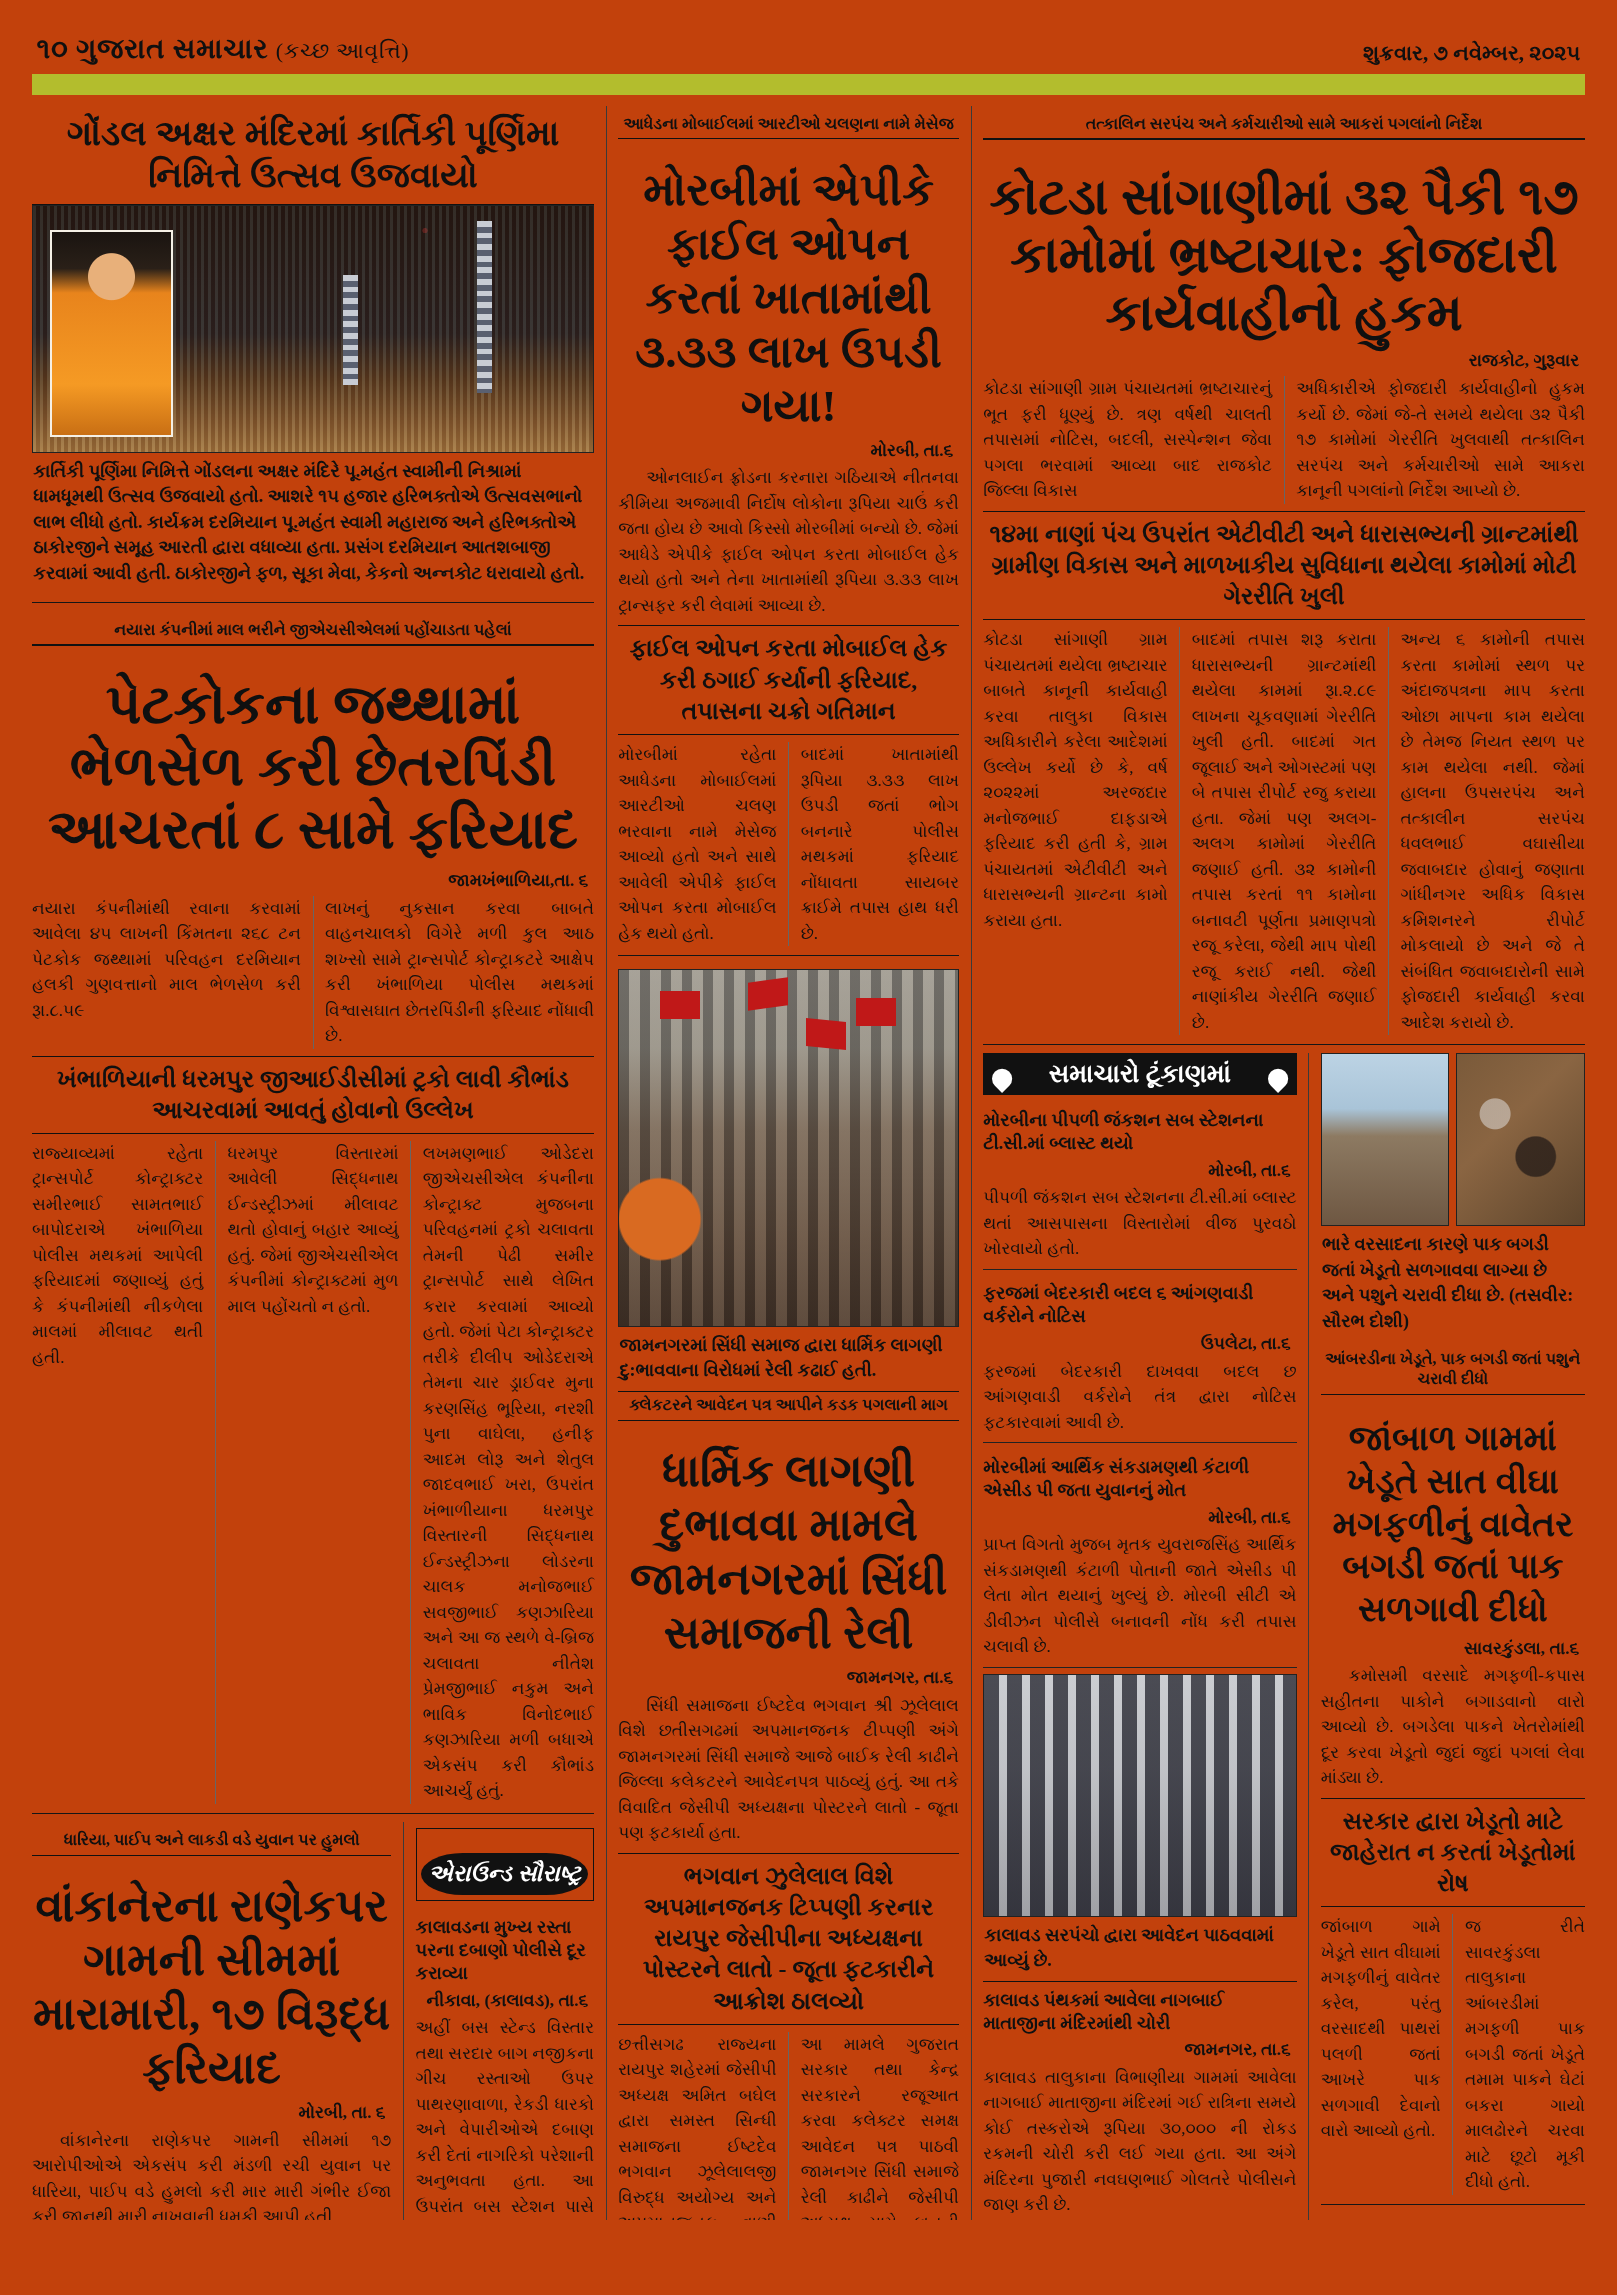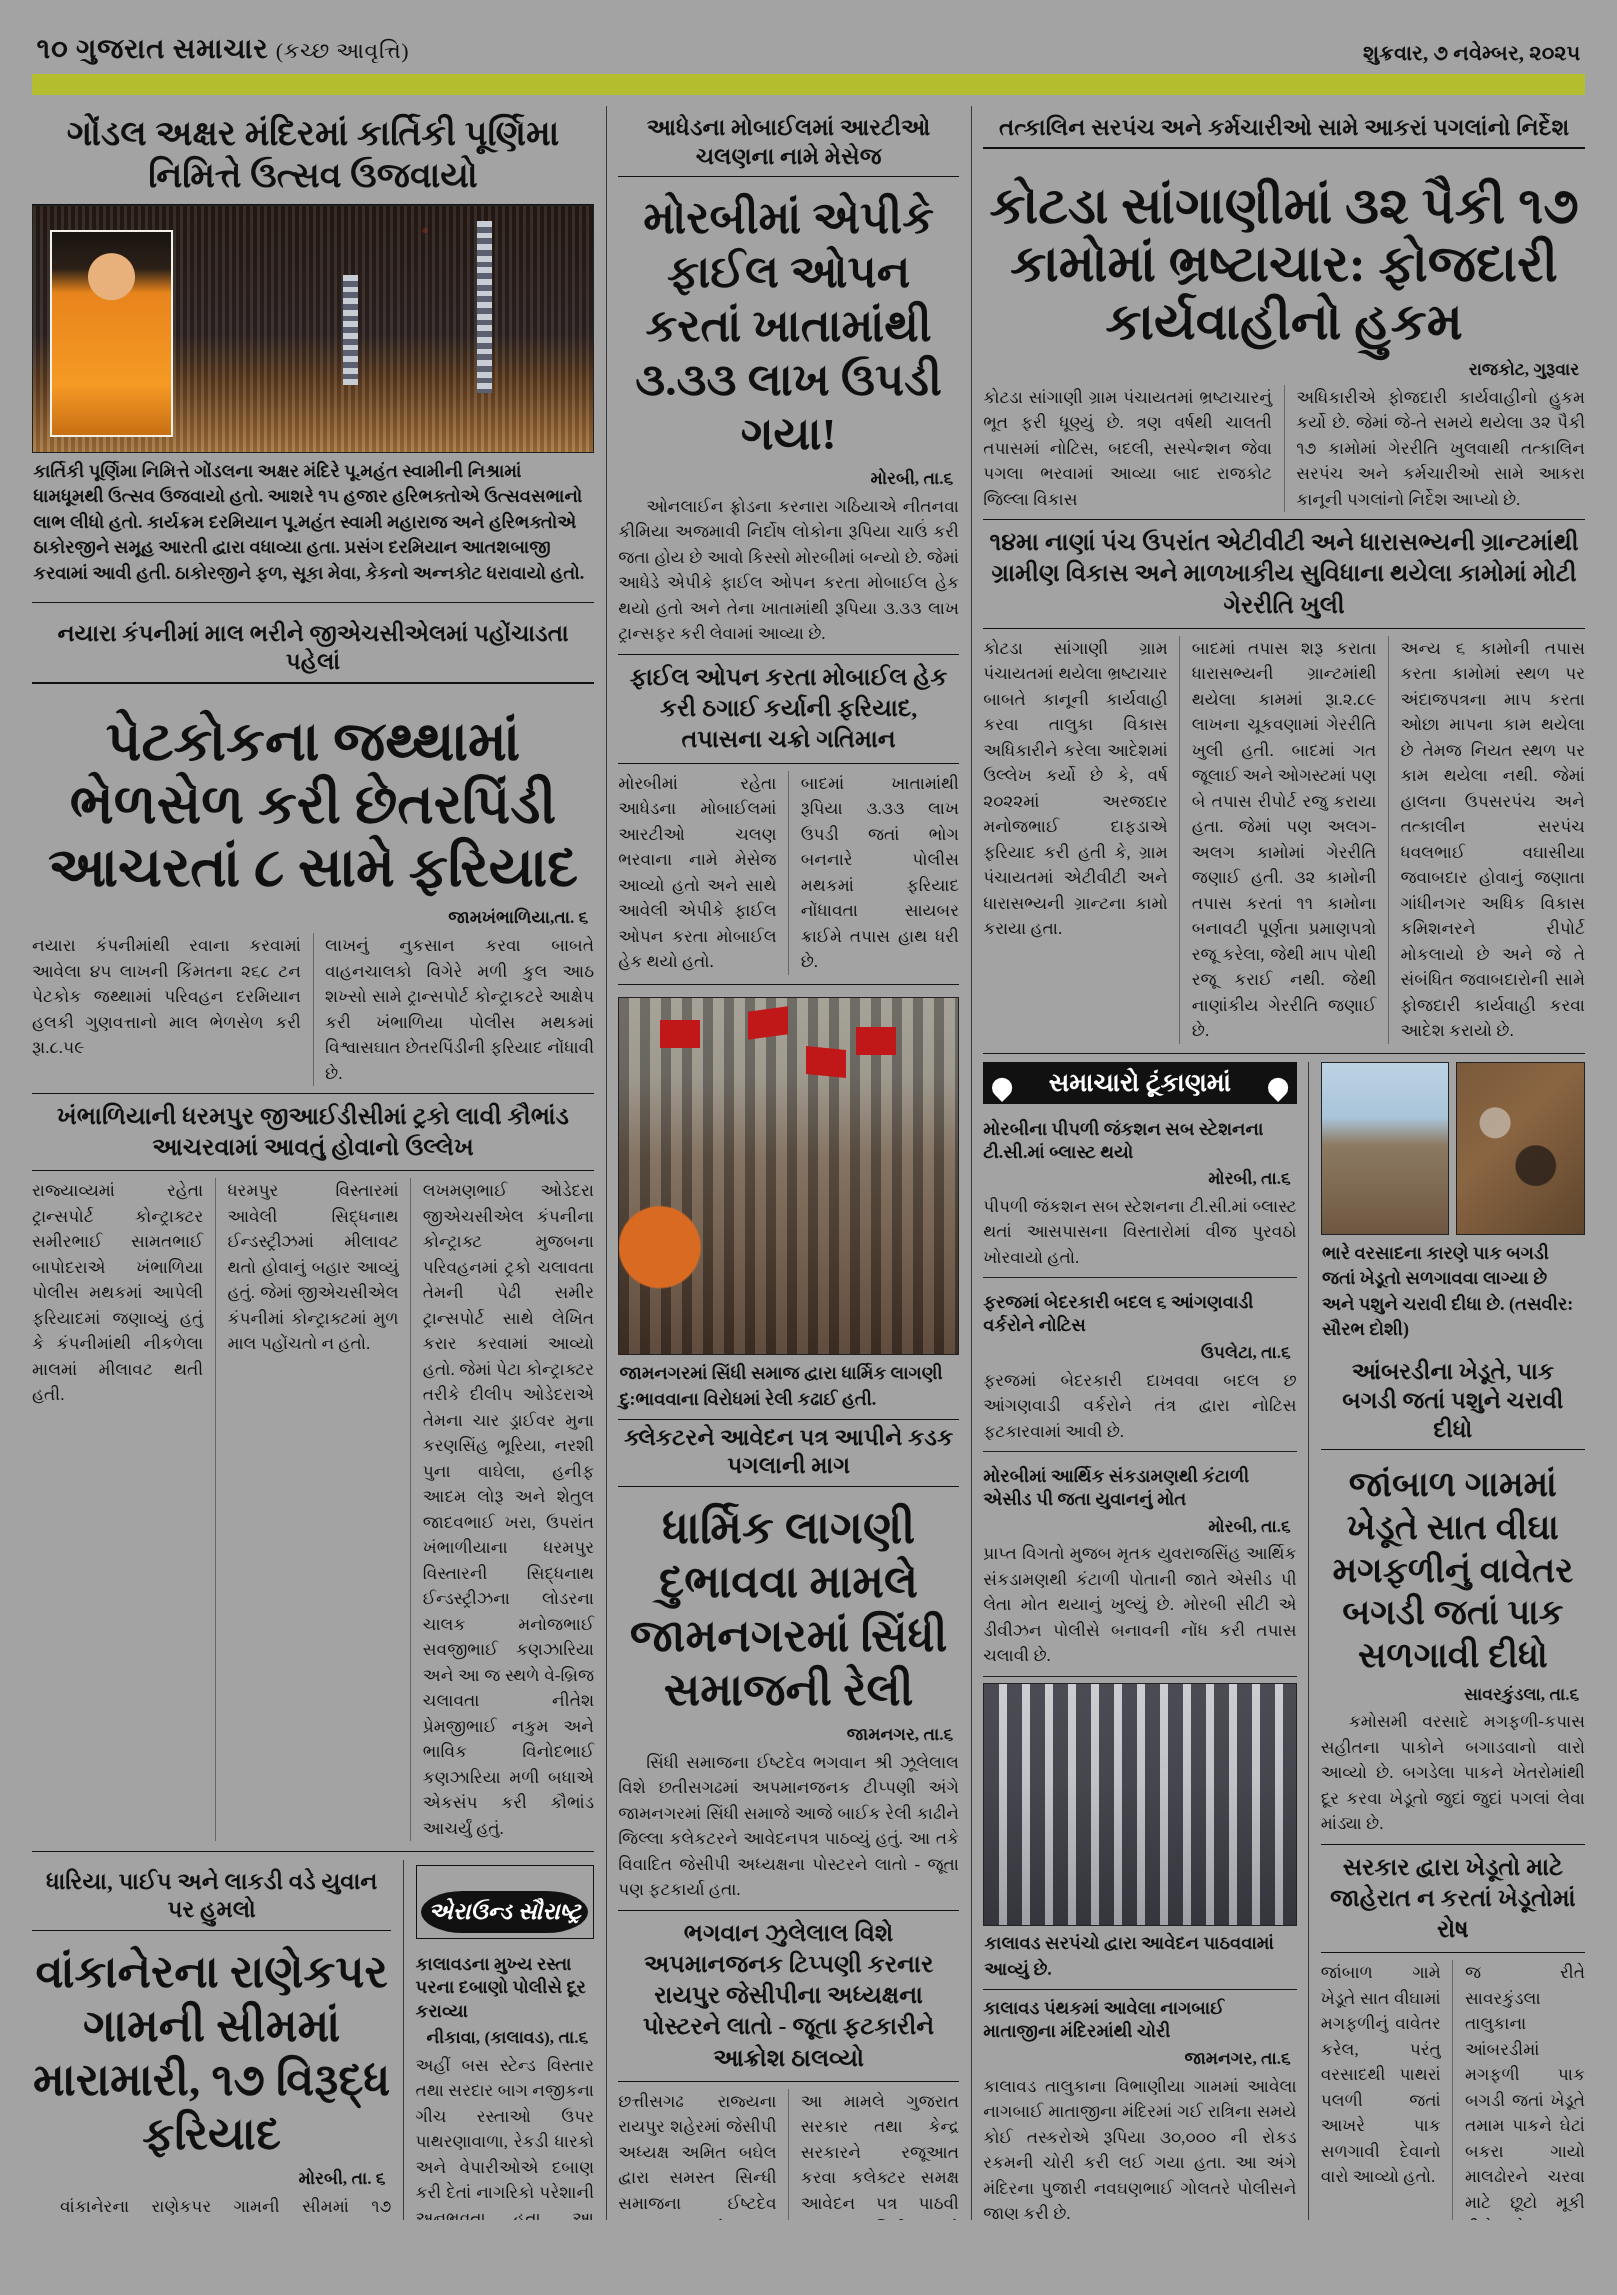--- a/index.html
+++ b/index.html
@@ -1,39 +1,39 @@
 <!DOCTYPE html>
 <html style="font-size:9.2px"><head>
 <meta charset="utf-8">
 <style>
   * { margin:0; padding:0; box-sizing:border-box; }
   html,body { background:#e8e8e4; }
   .page {
-    width:1617px; height:2295px; background:#a3a3a3; color:#101010;
+    width:1617px; height:2295px; background:#c2410c; color:#101010;
     font-family:"Liberation Serif", serif; overflow:hidden; position:relative;
     padding:16px 32px 17.3px;
   }
   
   .masthead { display:flex; justify-content:space-between; align-items:flex-end; padding:17.3px 4.6px 8px; }
   .mast-left { font-weight:700; font-size:28px; letter-spacing:0.6px; }
   .mast-left .edition { font-weight:400; font-size:22px; }
   .mast-date { font-size:21px; font-weight:600; }
   .accent-bar { height:21px; width:100%; }
   
   .main { display:flex; gap:0; margin-top:10.4px; height:2114px; overflow:hidden; }
   .band { overflow:hidden; }
   .band-a { width:37%; padding-right:11.6px; border-right:1.2px solid #3a3a3a; }
   .band-b { width:23.5%; padding:0 11.6px; border-right:1.2px solid #3a3a3a; }
   .band-r { width:39.5%; padding-left:11.6px; }
   .split { display:flex; }
   .split > .sub { overflow:hidden; }
   .sub + .sub { border-left:1.2px solid #3a3a3a; }
   
-  .kicker { font-size:23px; font-weight:700; text-align:center; padding:3.5px 1.2px 4.6px;
-            border-bottom:2.9px solid #111; margin-bottom:12px; line-height:1.25;}
+  .kicker { font-size:16px; font-weight:700; text-align:center; padding:3.5px 1.2px 4.6px;
+            border-bottom:2.9px solid #111; margin-bottom:21px; line-height:1.25;}
   .kicker.thin { border-bottom:1.7px solid #111; }
   .hl-xl { font-size:55px; font-weight:700; line-height:1.14; text-align:center; padding:3.5px 0 8px;margin-top:24px;}
   .hl-lg { font-size:45px; font-weight:700; line-height:1.2; text-align:center; padding:2.3px 0 7px;}
   .hl-md { font-size:35px; font-weight:700; line-height:1.22; text-align:center; padding:2.3px 0 5.8px;}
   .hl-sm { font-size:18px; font-weight:700; line-height:1.28; padding:2.3px 0 4.6px;}
   .dateline { text-align:right; font-weight:700; font-size:17.3px; padding:1.2px 5.8px 4.6px; }
   .subhead { font-size:24px; font-weight:700; text-align:center; line-height:1.3;
              border-top:1.7px solid #111; border-bottom:1.7px solid #111; padding:7px 3.5px; margin:7px 0; }
   .body { font-size:17px; line-height:1.5; text-align:justify; }
   .lead { text-indent:28px; }

